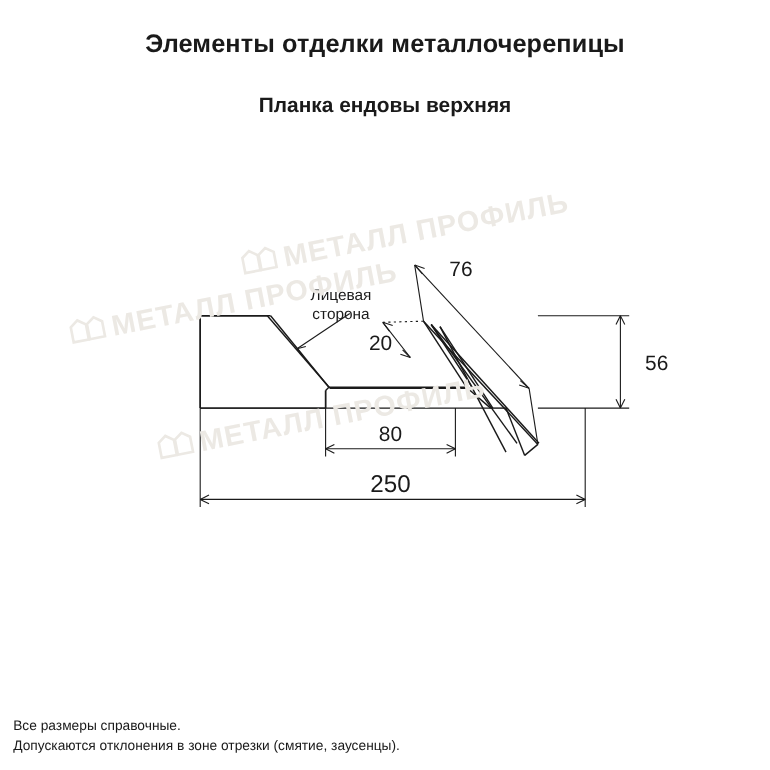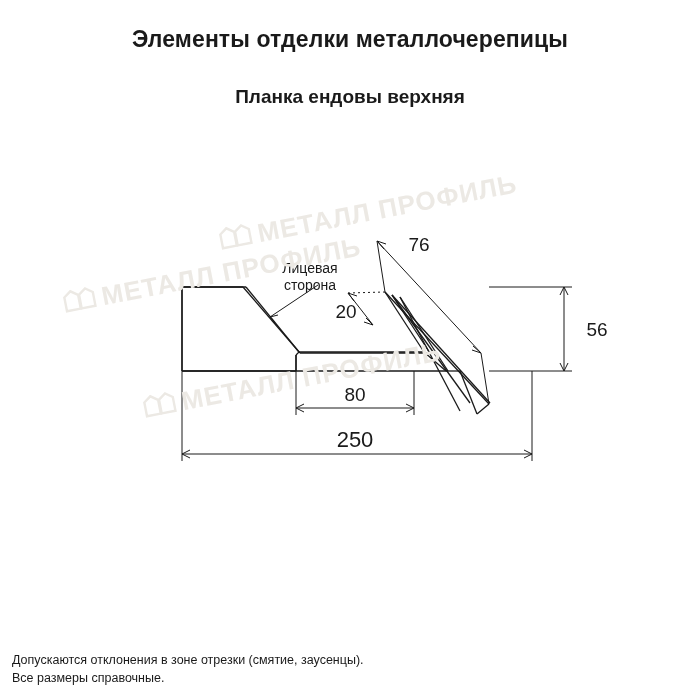--- a/index.html
+++ b/index.html
@@ -235,17 +235,17 @@
         <path d="M318 110 L270 142"></path>
         <path d="M270 142 L278 140"></path>
         <path d="M270 142 L275 148"></path>
       </g>
       <text x="310" y="98" font-size="14" fill="#1a1a1a" text-anchor="middle">Лицевая</text>
       <text x="310" y="115" font-size="14" fill="#1a1a1a" text-anchor="middle">сторона</text>
     </svg>
   </div>
 
   <div class="footer">
+    <div>Все размеры справочные.</div>
     <div>Допускаются отклонения в зоне отрезки (смятие, заусенцы).</div>
-    <div>Все размеры справочные.</div>
   </div>
 
 </div>
 
 </body></html>

